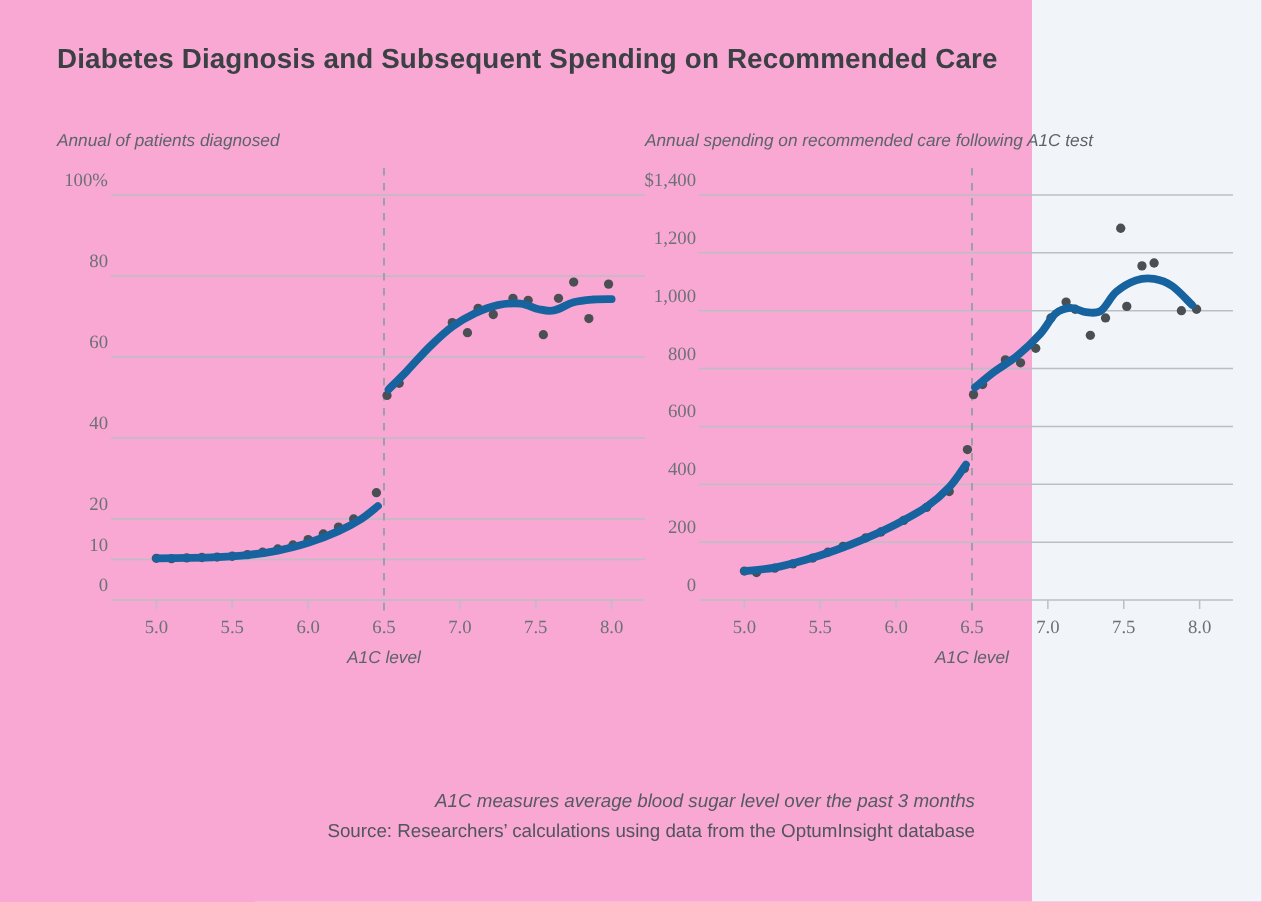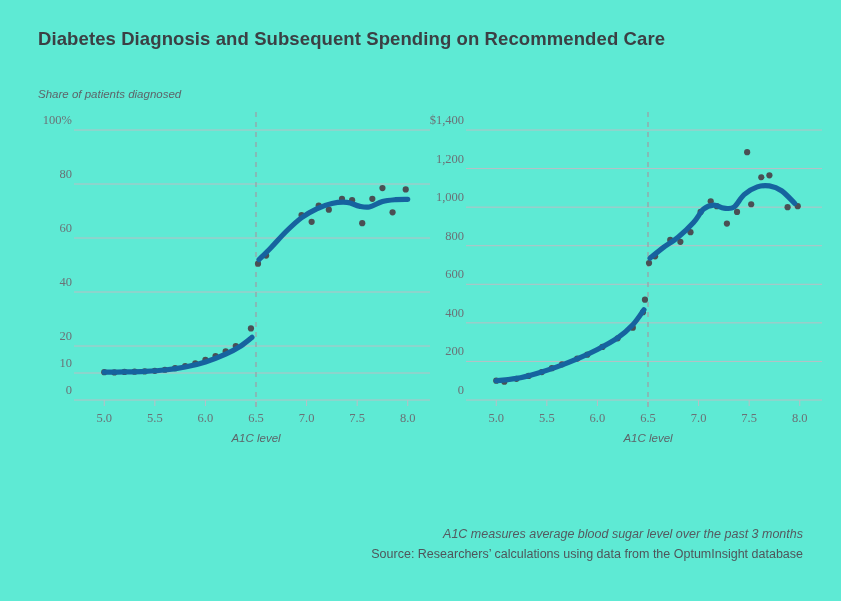--- a/index.html
+++ b/index.html
@@ -9,23 +9,23 @@
   body {
     width: 841px;
     height: 601px;
     background: #f1f5f9;
     font-family: "Liberation Sans", sans-serif;
     color: #3f4448;
     overflow: hidden;
   }
   #figure {
     position: relative;
-    width: 841px;
+    width: 688px;
     height: 601px;
-    background: #5eead4;
+    background: #f9a8d4;
   }
   #chart-title {
     position: absolute;
     left: 38px;
     top: 28px;
     font-size: 18.5px;
     font-weight: bold;
     color: #3b4044;
     letter-spacing: 0.1px;
     white-space: nowrap;
@@ -110,21 +110,21 @@
   #footer-source { top: 547px; margin-left: 39px; }
 </style>
 </head>
 <body>
 
 <div id="figure">
 
   <div id="chart-title">Diabetes Diagnosis and Subsequent Spending on Recommended Care</div>
 
   <div class="panel" id="panel-left">
-    <div class="panel-subtitle">Share of patients diagnosed</div>
+    <div class="panel-subtitle">Annual of patients diagnosed</div>
     <svg class="plot-svg" id="svg-left" width="400" height="400">
         <line x1="38" y1="312" x2="394" y2="312" class="axisline"></line>
         <text x="36" y="306" text-anchor="end" class="axis-label-y">0</text>
         <line x1="38" y1="285" x2="394" y2="285" class="gridline"></line>
         <text x="36" y="279" text-anchor="end" class="axis-label-y">10</text>
         <line x1="38" y1="258" x2="394" y2="258" class="gridline"></line>
         <text x="36" y="252" text-anchor="end" class="axis-label-y">20</text>
         <line x1="38" y1="204" x2="394" y2="204" class="gridline"></line>
         <text x="36" y="198" text-anchor="end" class="axis-label-y">40</text>
         <line x1="38" y1="150" x2="394" y2="150" class="gridline"></line>
@@ -176,20 +176,21 @@
         <circle cx="336.33720930232556" cy="110.85" r="3.1" class="pt"></circle>
         <circle cx="346.453488372093" cy="100.04999999999998" r="3.1" class="pt"></circle>
         <circle cx="356.56976744186034" cy="124.35000000000002" r="3.1" class="pt"></circle>
         <circle cx="369.72093023255815" cy="101.4" r="3.1" class="pt"></circle>
         <path d="M 68.26 284.19 C 71.63 284.14, 81.74 284.06, 88.49 283.92 C 95.23 283.79, 101.98 283.69, 108.72 283.38 C 115.47 283.06, 122.21 282.75, 128.95 282.03 C 135.70 281.31, 142.44 280.41, 149.19 279.06 C 155.93 277.71, 162.67 276.09, 169.42 273.93 C 176.16 271.77, 183.75 268.75, 189.65 266.10 C 195.55 263.45, 200.44 260.79, 204.83 258.00 C 209.21 255.21, 214.10 250.80, 215.95 249.36" class="fitline"></path>
         <path d="M 223.03 171.60 C 225.06 169.57, 230.62 164.18, 235.17 159.45 C 239.73 154.73, 245.29 148.20, 250.35 143.25 C 255.41 138.30, 260.47 133.49, 265.52 129.75 C 270.58 126.02, 275.64 123.23, 280.70 120.84 C 285.76 118.45, 290.81 116.52, 295.87 115.44 C 300.93 114.36, 306.49 113.91, 311.05 114.36 C 315.60 114.81, 319.48 117.38, 323.19 118.14 C 326.90 118.91, 329.42 119.72, 333.30 118.95 C 337.18 118.19, 342.07 114.77, 346.45 113.55 C 350.84 112.34, 355.39 112.02, 359.60 111.66 C 363.82 111.30, 369.72 111.44, 371.74 111.39" class="fitline"></path>
       </svg>
   </div>
 
   <div class="panel" id="panel-right">
+    <div class="panel-subtitle">Annual spending on recommended care following A1C test</div>
     <svg class="plot-svg" id="svg-right" width="400" height="400">
         <line x1="38" y1="312" x2="394" y2="312" class="axisline"></line>
         <text x="36" y="306" text-anchor="end" class="axis-label-y">0</text>
         <line x1="38" y1="273.42857142857144" x2="394" y2="273.42857142857144" class="gridline"></line>
         <text x="36" y="267.42857142857144" text-anchor="end" class="axis-label-y">200</text>
         <line x1="38" y1="234.85714285714286" x2="394" y2="234.85714285714286" class="gridline"></line>
         <text x="36" y="228.85714285714286" text-anchor="end" class="axis-label-y">400</text>
         <line x1="38" y1="196.28571428571428" x2="394" y2="196.28571428571428" class="gridline"></line>
         <text x="36" y="190.28571428571428" text-anchor="end" class="axis-label-y">600</text>
         <line x1="38" y1="157.71428571428572" x2="394" y2="157.71428571428572" class="gridline"></line>

